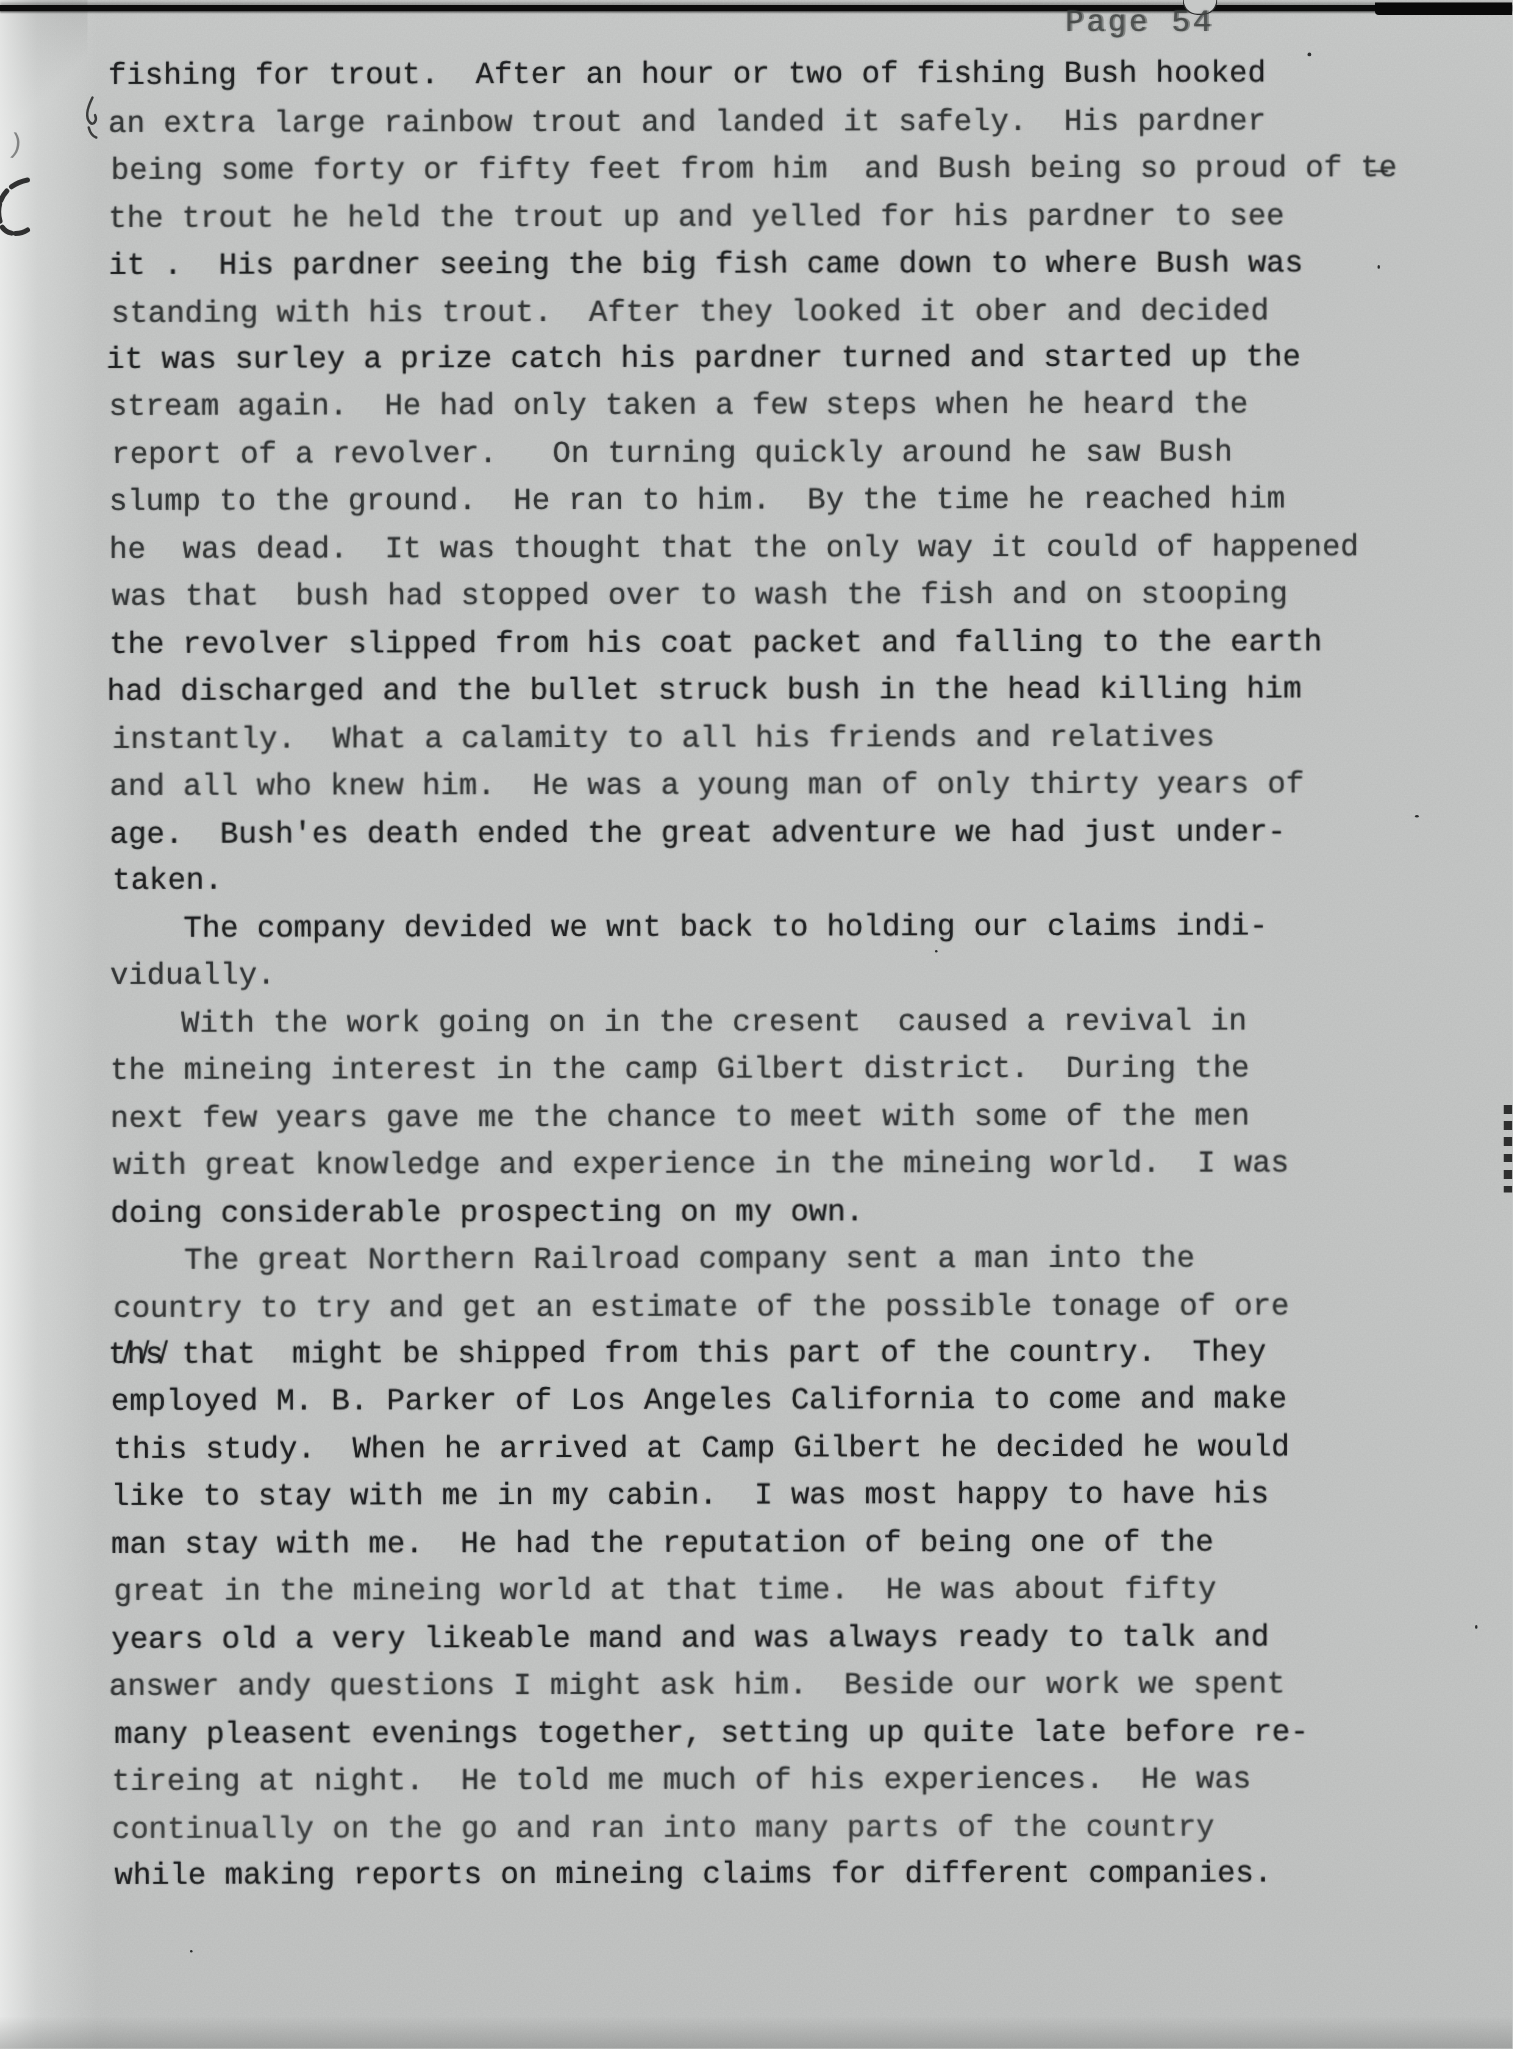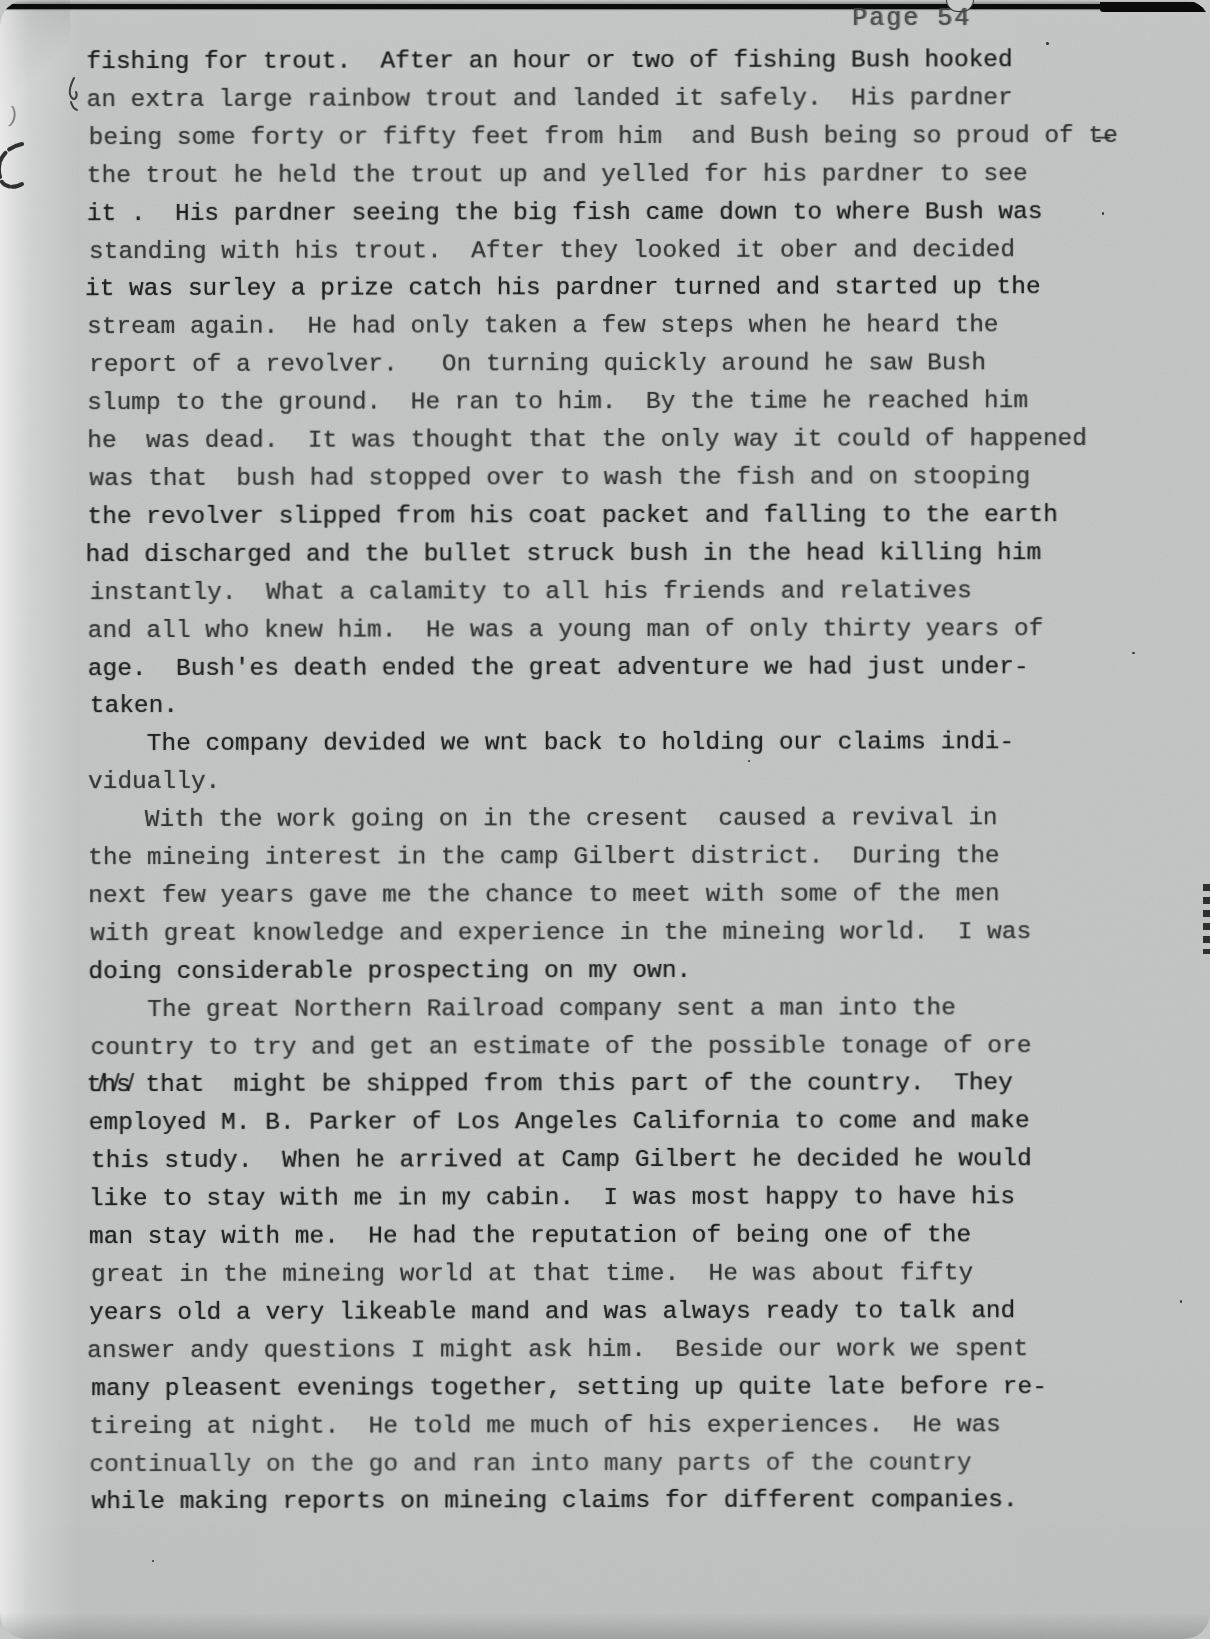--- a/index.html
+++ b/index.html
@@ -5,21 +5,20 @@
   html,body{margin:0;padding:0;}
   body{
     width:1210px;height:1639px;overflow:hidden;
     font-family:"Liberation Mono","DejaVu Sans Mono",monospace;
     background:#c6c8c7;
   }
   .page{
     position:relative;width:1210px;height:1639px;
     background:linear-gradient(180deg,#c9cbca 0%,#c6c8c7 8%,#c5c7c6 80%,#c2c4c3 100%);
     overflow:hidden;
-    border-radius:26px;
   }
   
   .noise-svg{position:absolute;inset:0;opacity:.16;pointer-events:none;}
   
   .topbar{position:absolute;top:4px;left:0;right:0;height:5px;background:#0c0c0c;box-shadow:0 1px 1px rgba(0,0,0,.35),0 -2px 2px rgba(0,0,0,.25);}
   .topbar-right{position:absolute;top:2px;right:0;width:110px;height:10px;background:#0a0a0a;border-radius:0 0 0 3px;}
   .topbar-notch{position:absolute;top:0;left:946px;width:26px;height:11px;background:#c6c8c7;border:1px solid #2a2a2a;border-top:none;border-radius:0 0 13px 13px;}
   
   .page-number{
     position:absolute;left:852px;top:4px;

